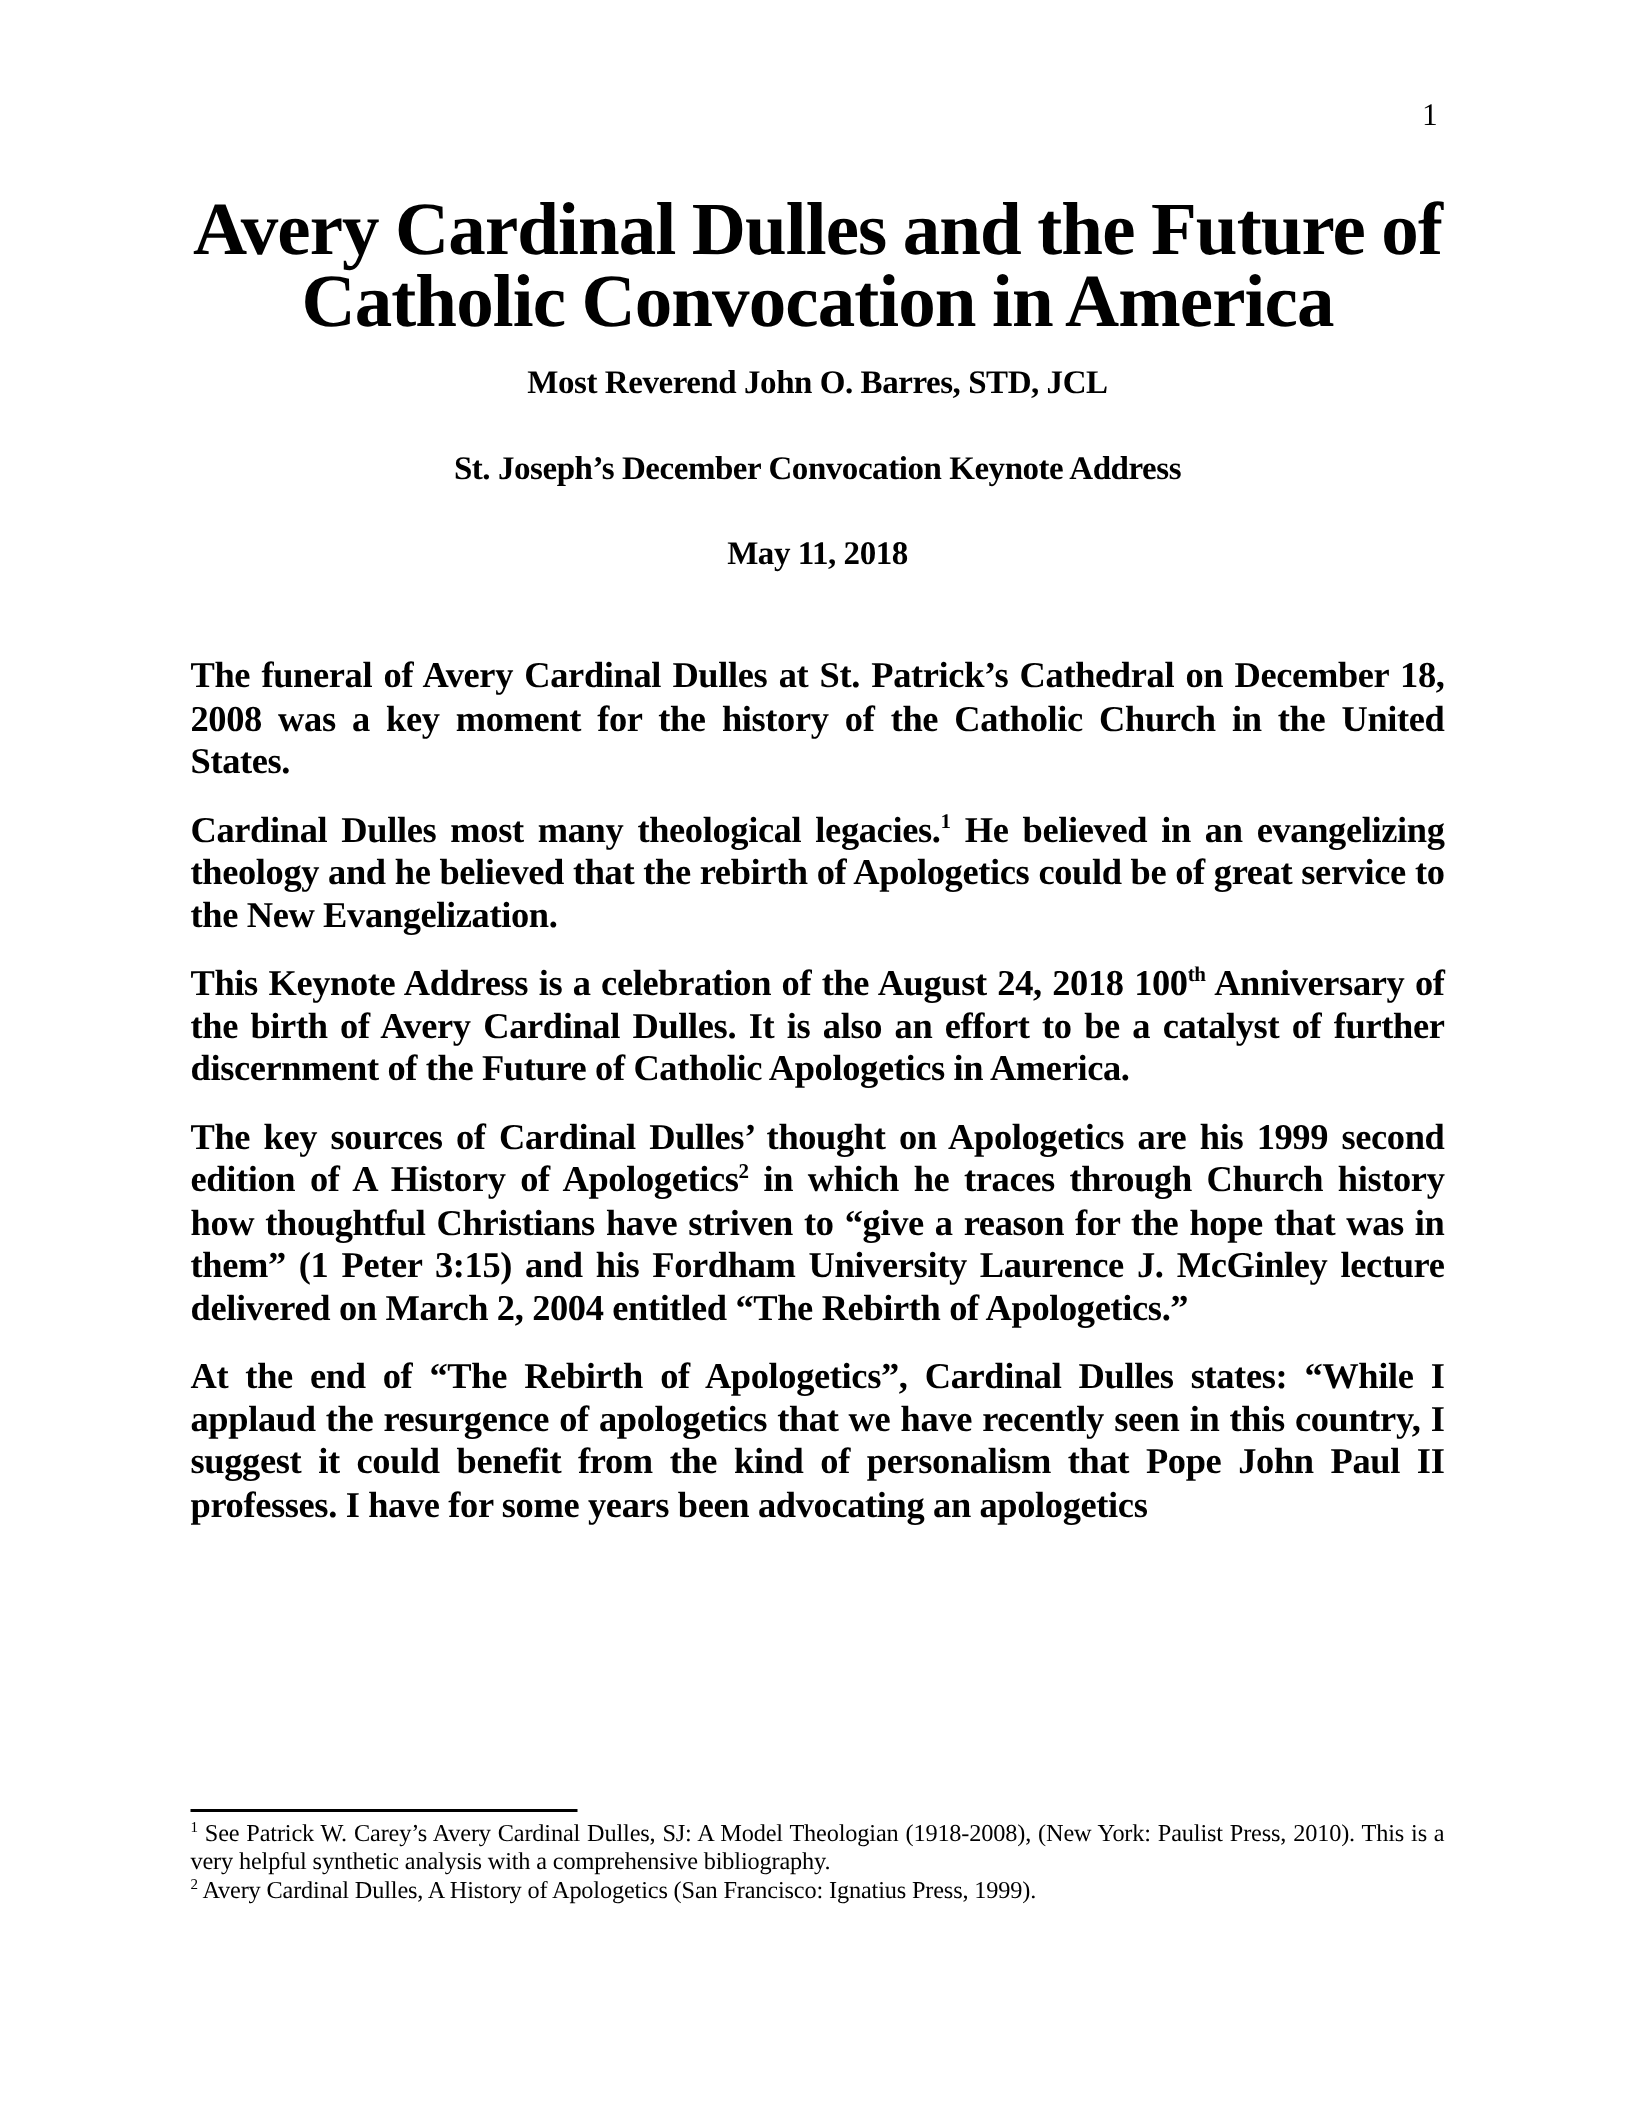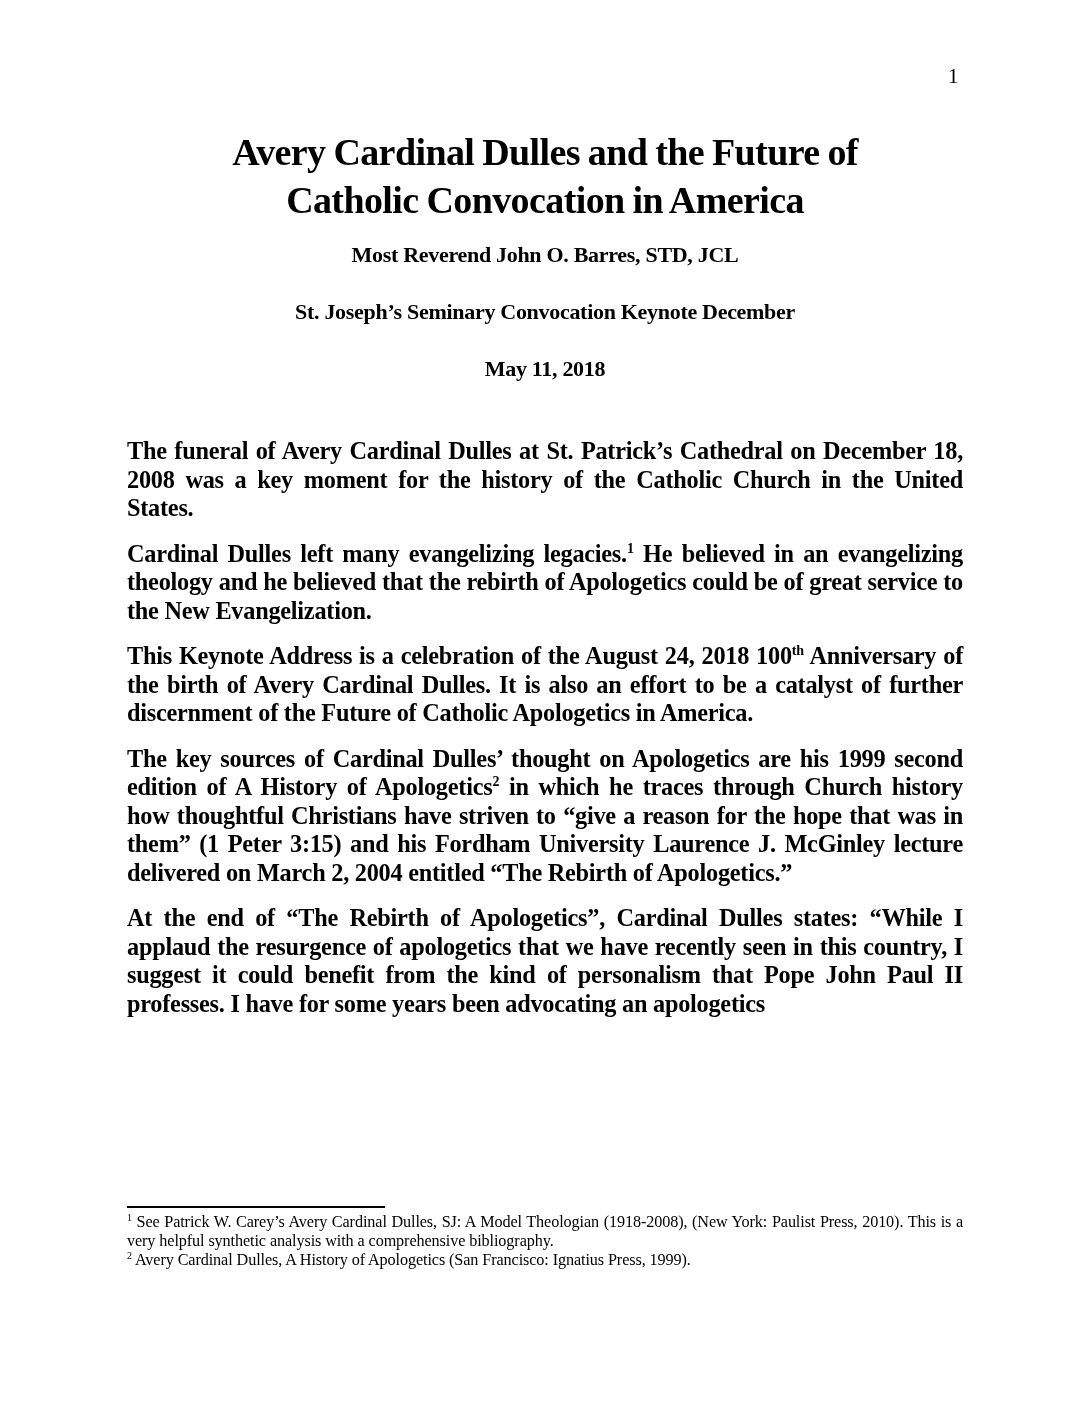--- a/index.html
+++ b/index.html
@@ -19,21 +19,21 @@
       font-weight: normal;
     }
     .title-block {
       position: absolute;
       top: 128px;
       left: 100px;
       width: 890px;
       text-align: center;
     }
     .title {
-      font-size: 38px;
+      font-size: 50px;
       font-weight: bold;
       line-height: 48px;
       margin: 0;
       letter-spacing: -0.6px;
       word-spacing: -1px;
     }
     .title span { display: block; }
     .subtitle {
       font-size: 22px;
       font-weight: bold;
@@ -92,27 +92,27 @@
 <body>
 
 <div class="page-number">1</div>
 
 <div class="title-block">
   <h1 class="title">
     <span>Avery Cardinal Dulles and  the Future of</span>
     <span>Catholic Convocation in America</span>
   </h1>
   <p class="subtitle first">Most Reverend John O. Barres, STD, JCL</p>
-  <p class="subtitle">St. Joseph’s Seminary Convocation Keynote December</p>
+  <p class="subtitle">St. Joseph’s December Convocation Keynote Address</p>
   <p class="subtitle">May 11, 2018</p>
 </div>
 
 <div class="body">
   <p class="para">The funeral of Avery Cardinal Dulles at St. Patrick’s Cathedral on December 18, 2008 was a key moment for the history of the Catholic Church in the United States.</p>
-  <p class="para"><span>Cardinal Dulles left many evangelizing legacies.</span><sup>1</sup><span> He believed in an evangelizing theology and he believed that the rebirth of Apologetics could be of great service to the New Evangelization.</span></p>
+  <p class="para"><span>Cardinal Dulles most many theological legacies.</span><sup>1</sup><span> He believed in an evangelizing theology and he believed that the rebirth of Apologetics could be of great service to the New Evangelization.</span></p>
   <p class="para"><span>This Keynote Address is a celebration of the August 24, 2018 100</span><sup>th</sup><span> Anniversary of the birth of Avery Cardinal Dulles.  It is also an effort to be a catalyst of further discernment of the Future of Catholic Apologetics in America.</span></p>
   <p class="para"><span>The key sources of Cardinal Dulles’ thought on Apologetics are his 1999 second edition of A History of Apologetics</span><sup>2</sup><span> in which he traces through Church history how thoughtful Christians have striven to “give a reason for the hope that was in them” (1 Peter 3:15) and his Fordham University Laurence J. McGinley lecture delivered on March 2, 2004 entitled “The Rebirth of Apologetics.”</span></p>
   <p class="para">At the end of “The Rebirth of Apologetics”, Cardinal Dulles states: “While I applaud the resurgence of apologetics that we have recently seen in this country, I suggest it could benefit from the kind of personalism that Pope John Paul II professes.  I have for some years been advocating an apologetics</p>
 </div>
 
 <div class="footnote-rule"></div>
 
 <div class="footnotes">
   <p class="footnote"><sup>1</sup><span> See Patrick W. Carey’s Avery Cardinal Dulles, SJ: A Model Theologian (1918-2008), (New York: Paulist Press, 2010).  This is a very helpful synthetic analysis with a comprehensive bibliography.</span></p>
   <p class="footnote"><sup>2</sup><span> Avery Cardinal Dulles, A History of Apologetics (San Francisco: Ignatius Press, 1999).</span></p>

